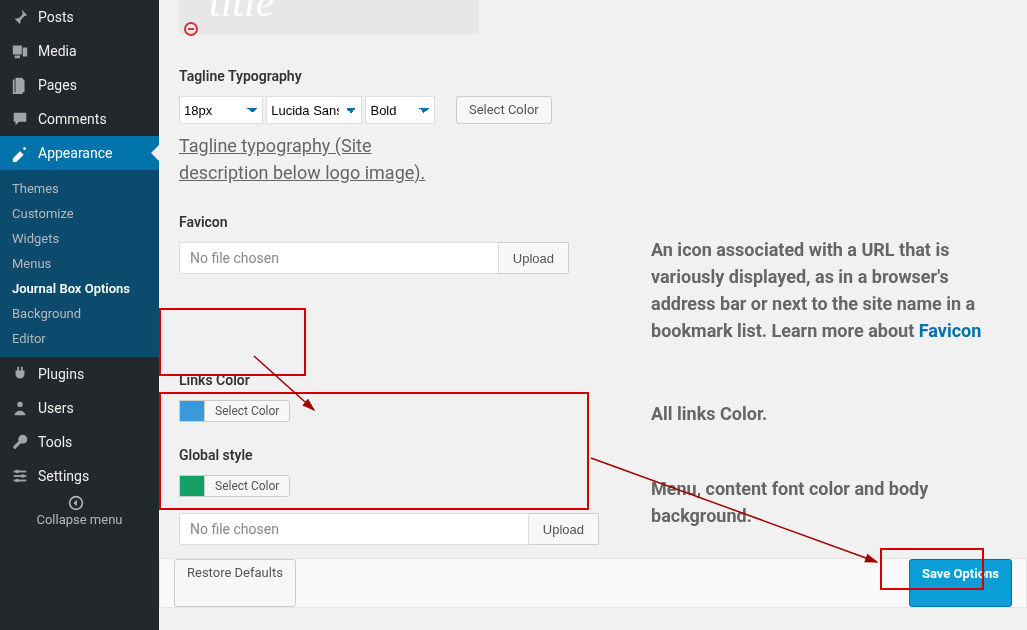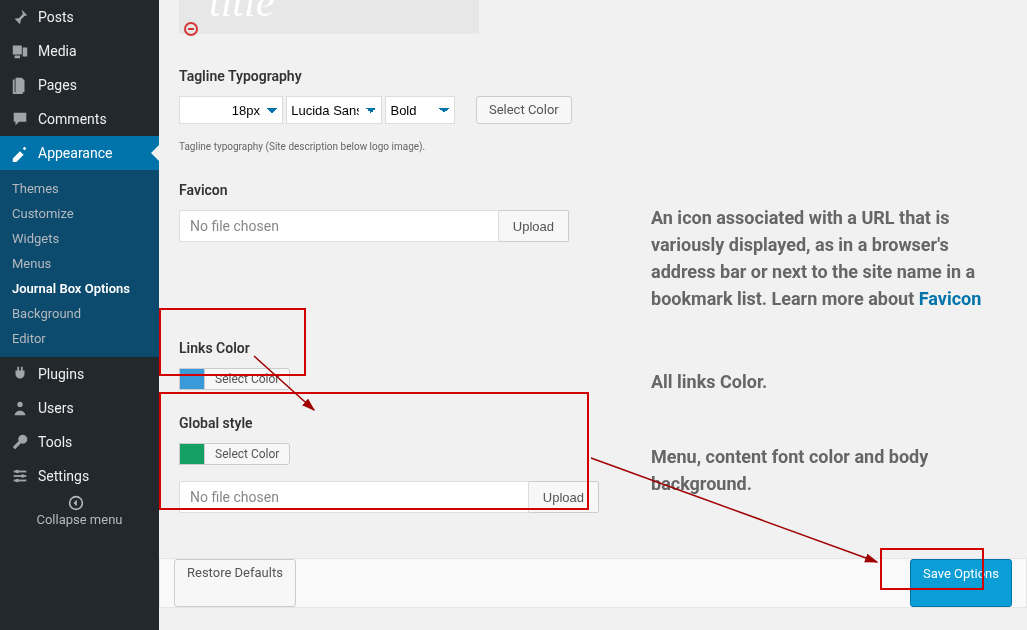--- a/index.html
+++ b/index.html
@@ -19,28 +19,28 @@
   #main{position:absolute;left:159px;top:0;right:0;bottom:0;background:#f1f1f1;padding:0 20px;}
   .logo-preview{width:300px;height:34px;background:#e7e7e7;position:relative;margin-bottom:4px;}
   .logo-preview span{font-family:cursive;font-style:italic;font-size:42px;color:#fff;position:absolute;left:30px;top:-22px;}
   .remove-badge{position:absolute;left:5px;top:22px;width:14px;height:14px;border:2px solid #d63638;border-radius:50%;}
   .remove-badge:before{content:"";position:absolute;left:2px;top:4px;width:6px;height:2px;background:#d63638;}
   .section{margin-top:28px;display:flex;}
   .left{width:432px;}
   .right{flex:1;color:#666;font-size:18px;line-height:1.5;font-weight:bold;}
   .right a{color:#0073aa;text-decoration:none;}
   h4{font-size:14px;font-weight:600;margin-bottom:12px;color:#333;}
-  .desc{color:#666;font-size:10px;margin-top:15px;line-height:1.5;max-width:280px;}
+  .desc{color:#666;font-size:18px;margin-top:8px;line-height:1.5;max-width:280px;text-decoration:underline;}
   select{height:28px;border:1px solid #ddd;background:#fff;font-size:13px;padding:0 4px;vertical-align:middle;}
-  select.sel-size{width:104px;text-align:right;}
+  select.sel-size{width:84px;}
   select.sel-font{width:96px;}
   select.sel-weight{width:70px;}
   .select-arrow{appearance:none;-webkit-appearance:none;background-image:linear-gradient(45deg,transparent 50%,#0073aa 50%),linear-gradient(135deg,#0073aa 50%,transparent 50%);background-position:right 10px top 11px,right 5px top 11px;background-size:5px 5px,5px 5px;background-repeat:no-repeat;padding-right:22px;}
   .btn{display:inline-block;background:#f7f7f7;border:1px solid #ccc;border-radius:3px;padding:4px 12px;font-size:13px;color:#555;cursor:pointer;vertical-align:middle;line-height:18px;}
-  .btn-primary{background:#0a9dd6;border:1px solid #0073aa;color:#fff;padding:5px 12px;}
+  .btn-primary{background:#0a9dd6;border:1px solid #0073aa;color:#fff;padding:5px 12px;font-weight:bold;}
   .file-row{display:flex;}
   .file-input{flex:1;height:32px;border:1px solid #ddd;background:#fff;padding:0 10px;color:#888;font-size:14px;line-height:30px;border-radius:2px 0 0 2px;}
   .file-btn{background:#f7f7f7;border:1px solid #ccc;border-left:none;padding:0 14px;font-size:13px;color:#555;cursor:pointer;border-radius:0 2px 2px 0;}
   .swatch{display:inline-block;width:26px;height:22px;border:1px solid #ccc;vertical-align:middle;margin-right:4px;}
   .colorbtn{display:inline-block;background:#f7f7f7;border:1px solid #ccc;border-radius:0 3px 3px 0;padding:3px 10px;font-size:12px;color:#555;cursor:pointer;vertical-align:middle;margin-left:-5px;}
   .redbox{border:2px solid #d40000;position:absolute;pointer-events:none;}
   .footer{position:absolute;left:0;right:0;bottom:22px;height:50px;background:#f9f9f9;border:1px solid #e5e5e5;display:flex;justify-content:space-between;padding:0 14px;}
   svg{display:block;}
 </style>
 </head>

